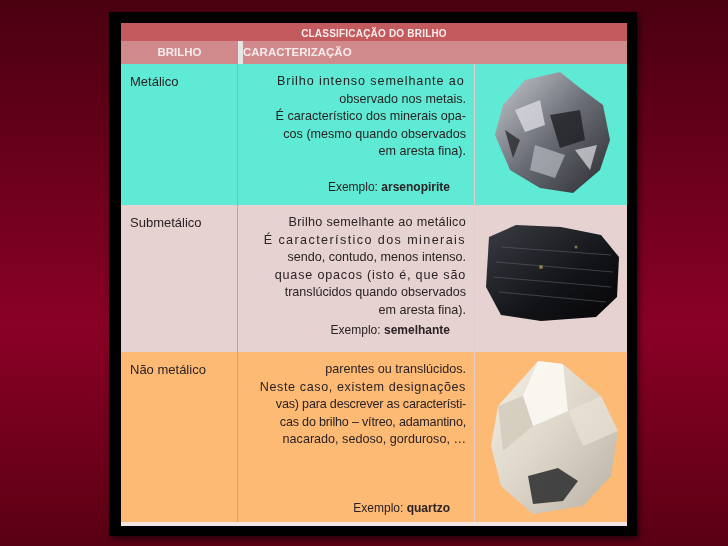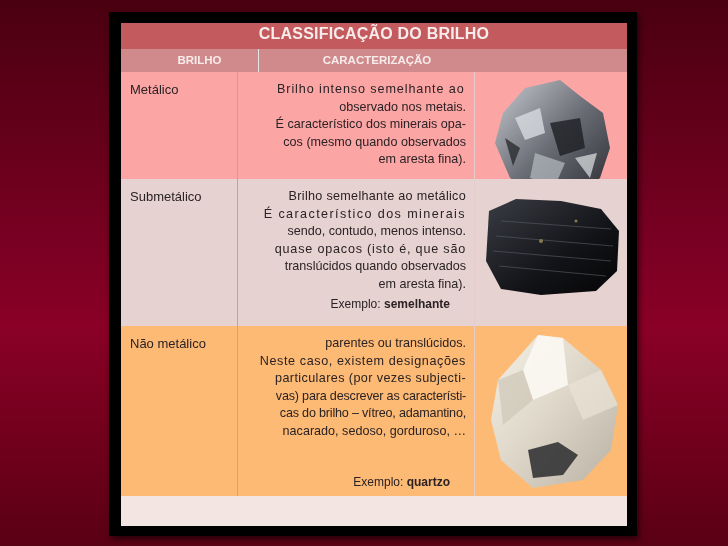--- a/index.html
+++ b/index.html
@@ -11,32 +11,32 @@
   }
   .frame {
     position:absolute; left:109px; top:12px; width:528px; height:524px;
     background:#000; box-shadow: 2px 3px 6px rgba(0,0,0,0.6);
   }
   .page {
     position:absolute; left:121px; top:23px; width:506px; height:503px;
     background:#f3e6e2; overflow:hidden;
   }
   .title-bar {
-    height:26px; background:#c25a5e; color:#f7eceb;
-    font-weight:bold; font-size:16px; text-align:center; line-height:22px;
+    height:18px; background:#c25a5e; color:#f7eceb;
+    font-weight:bold; font-size:10px; text-align:center; line-height:22px;
     letter-spacing:0.2px;
   }
   .header-row {
     display:flex; height:23px; background:#d08a8c; color:#f7eceb;
     font-weight:bold; font-size:11.5px; line-height:23px;
   }
-  .h-brilho { width:117px; text-align:center; border-right:1px solid #e5e5e5;padding-left:20px; }
-  .h-caract { width:236px; text-align:center; }
+  .h-brilho { width:117px; text-align:center; border-right:5px solid #e5e5e5; }
+  .h-caract { width:236px; }
   .row { position:relative; display:flex; }
-  .row.r1 { height:107px; background:#fca5a5; }
+  .row.r1 { height:141px; background:#5eead4; }
   .row.r2 { height:147px; background:#e6d2d0; }
   .row.r3 { height:170px; background:#fdba74; }
   .col-brilho {
     width:117px; border-right:1px solid #d49a9a; box-sizing:border-box;
     padding:10px 0 0 9px; font-size:13px; color:#2a2224;
   }
   .col-text {
     width:237px; box-sizing:border-box; border-right:1px solid #e7cccc;
     padding:9px 8px 0 9px; font-size:12.6px; line-height:17.5px; color:#2a2224;
     position:relative;
@@ -127,21 +127,20 @@
         <circle cx="95" cy="30" r="1.5" fill="#8a7b4a"></circle>
       </svg>
     </div>
   </div>
 
   <div class="row r3">
     <div class="col-brilho">Não metálico</div>
     <div class="col-text">
       <p>parentes ou translúcidos.</p>
       <p style="letter-spacing:0.6px">Neste caso, existem designações</p>
-      <p style="letter-spacing:0.4px">particulares (por vezes subjecti-</p>
       <p style="letter-spacing:-0.2px">vas) para descrever as característi-</p>
       <p style="letter-spacing:-0.2px">cas do brilho – vítreo, adamantino,</p>
       <p>nacarado, sedoso, gorduroso, …</p>
       <div class="example" style="top:148px">
         <span>Exemplo:</span>
         <b>quartzo</b>
       </div>
     </div>
     <div class="col-img">
       <svg width="145" height="160" style="left:8px;top:4px" viewBox="0 0 145 160">

